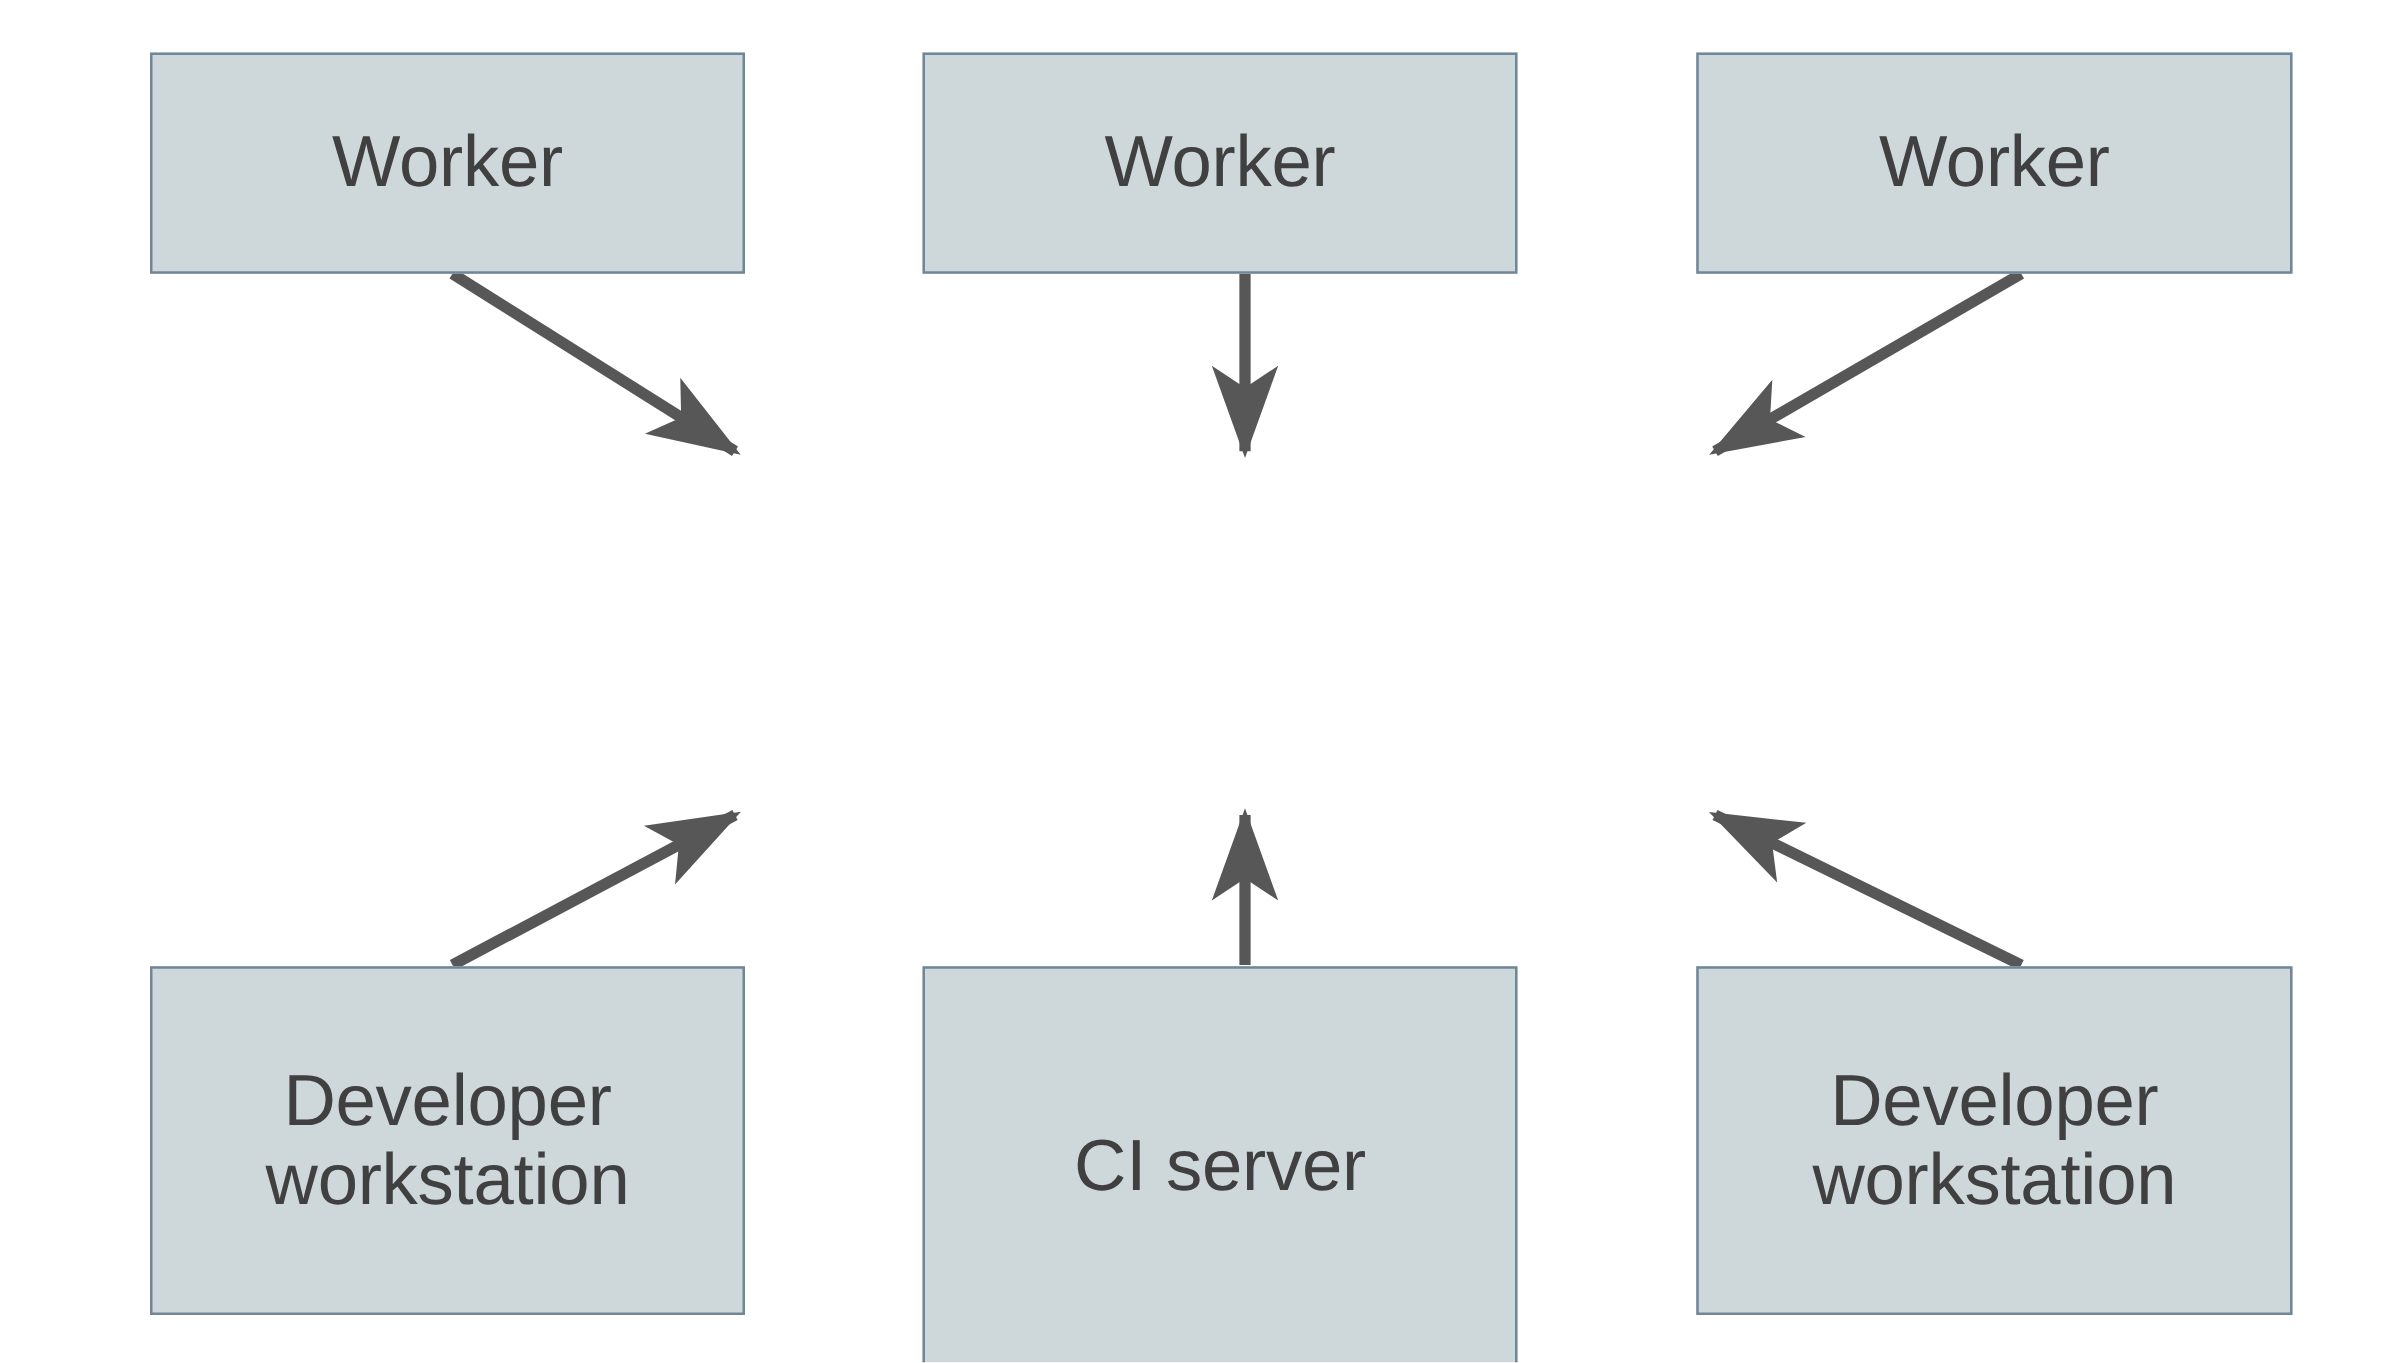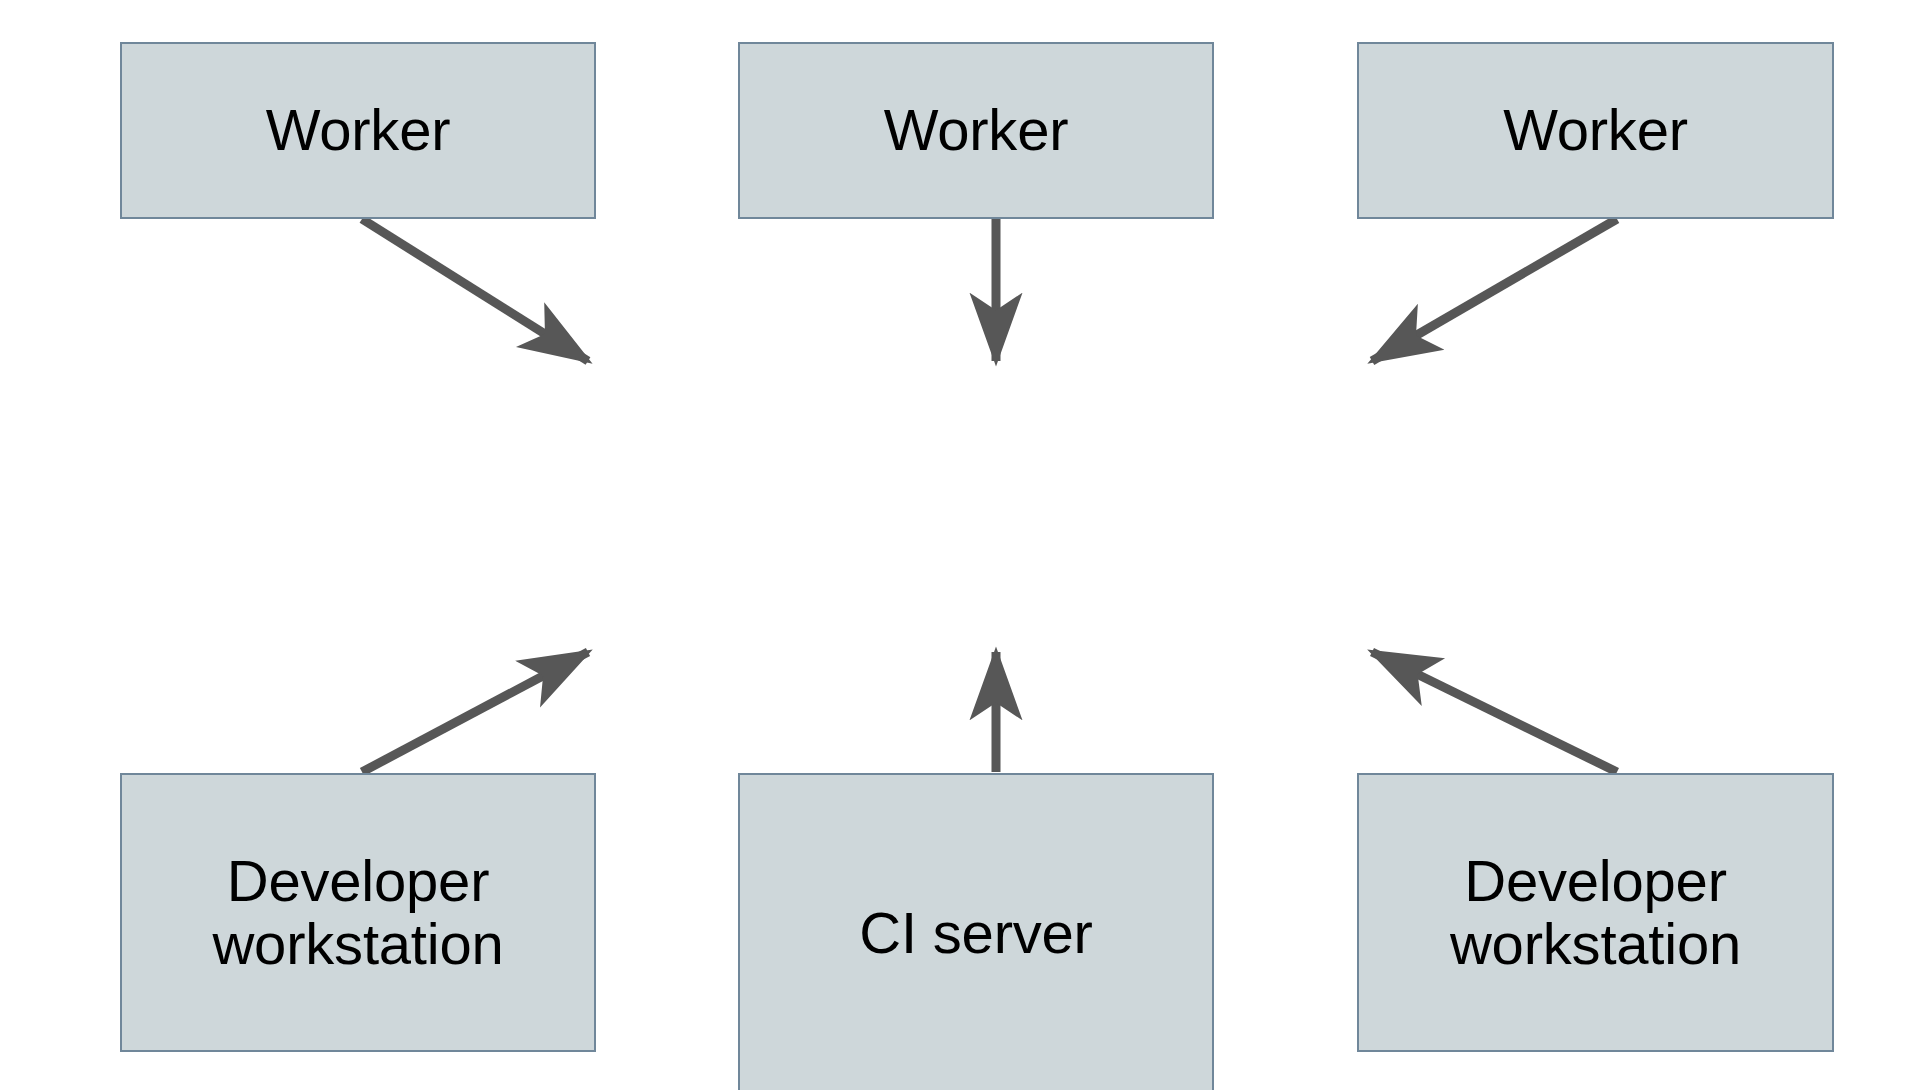--- a/index.html
+++ b/index.html
@@ -36,21 +36,21 @@
     justify-content: center;
     text-align: center;
     color: #000000;
     z-index: 2;
   }
   .node-label {
     font-family: "Liberation Sans", sans-serif;
     font-size: 58px;
     line-height: 1.07;
     letter-spacing: -0.2px;
-    color: #000000;
+    color: #404040;
     white-space: pre-line;
   }
   
   #node-worker-1     { left: 120px;  top: 42px;  width: 476px; height: 177px; }
   #node-worker-2     { left: 738px;  top: 42px;  width: 476px; height: 177px; }
   #node-worker-3     { left: 1357px; top: 42px;  width: 477px; height: 177px; }
   #node-build-master { left: 592px;  top: 369px; width: 768px; height: 275px; }
   #node-dev-ws-1     { left: 120px;  top: 773px; width: 476px; height: 279px; }
   #node-ci-server    { left: 738px;  top: 773px; width: 476px; height: 320px; }
   #node-dev-ws-2     { left: 1357px; top: 773px; width: 477px; height: 279px; }

